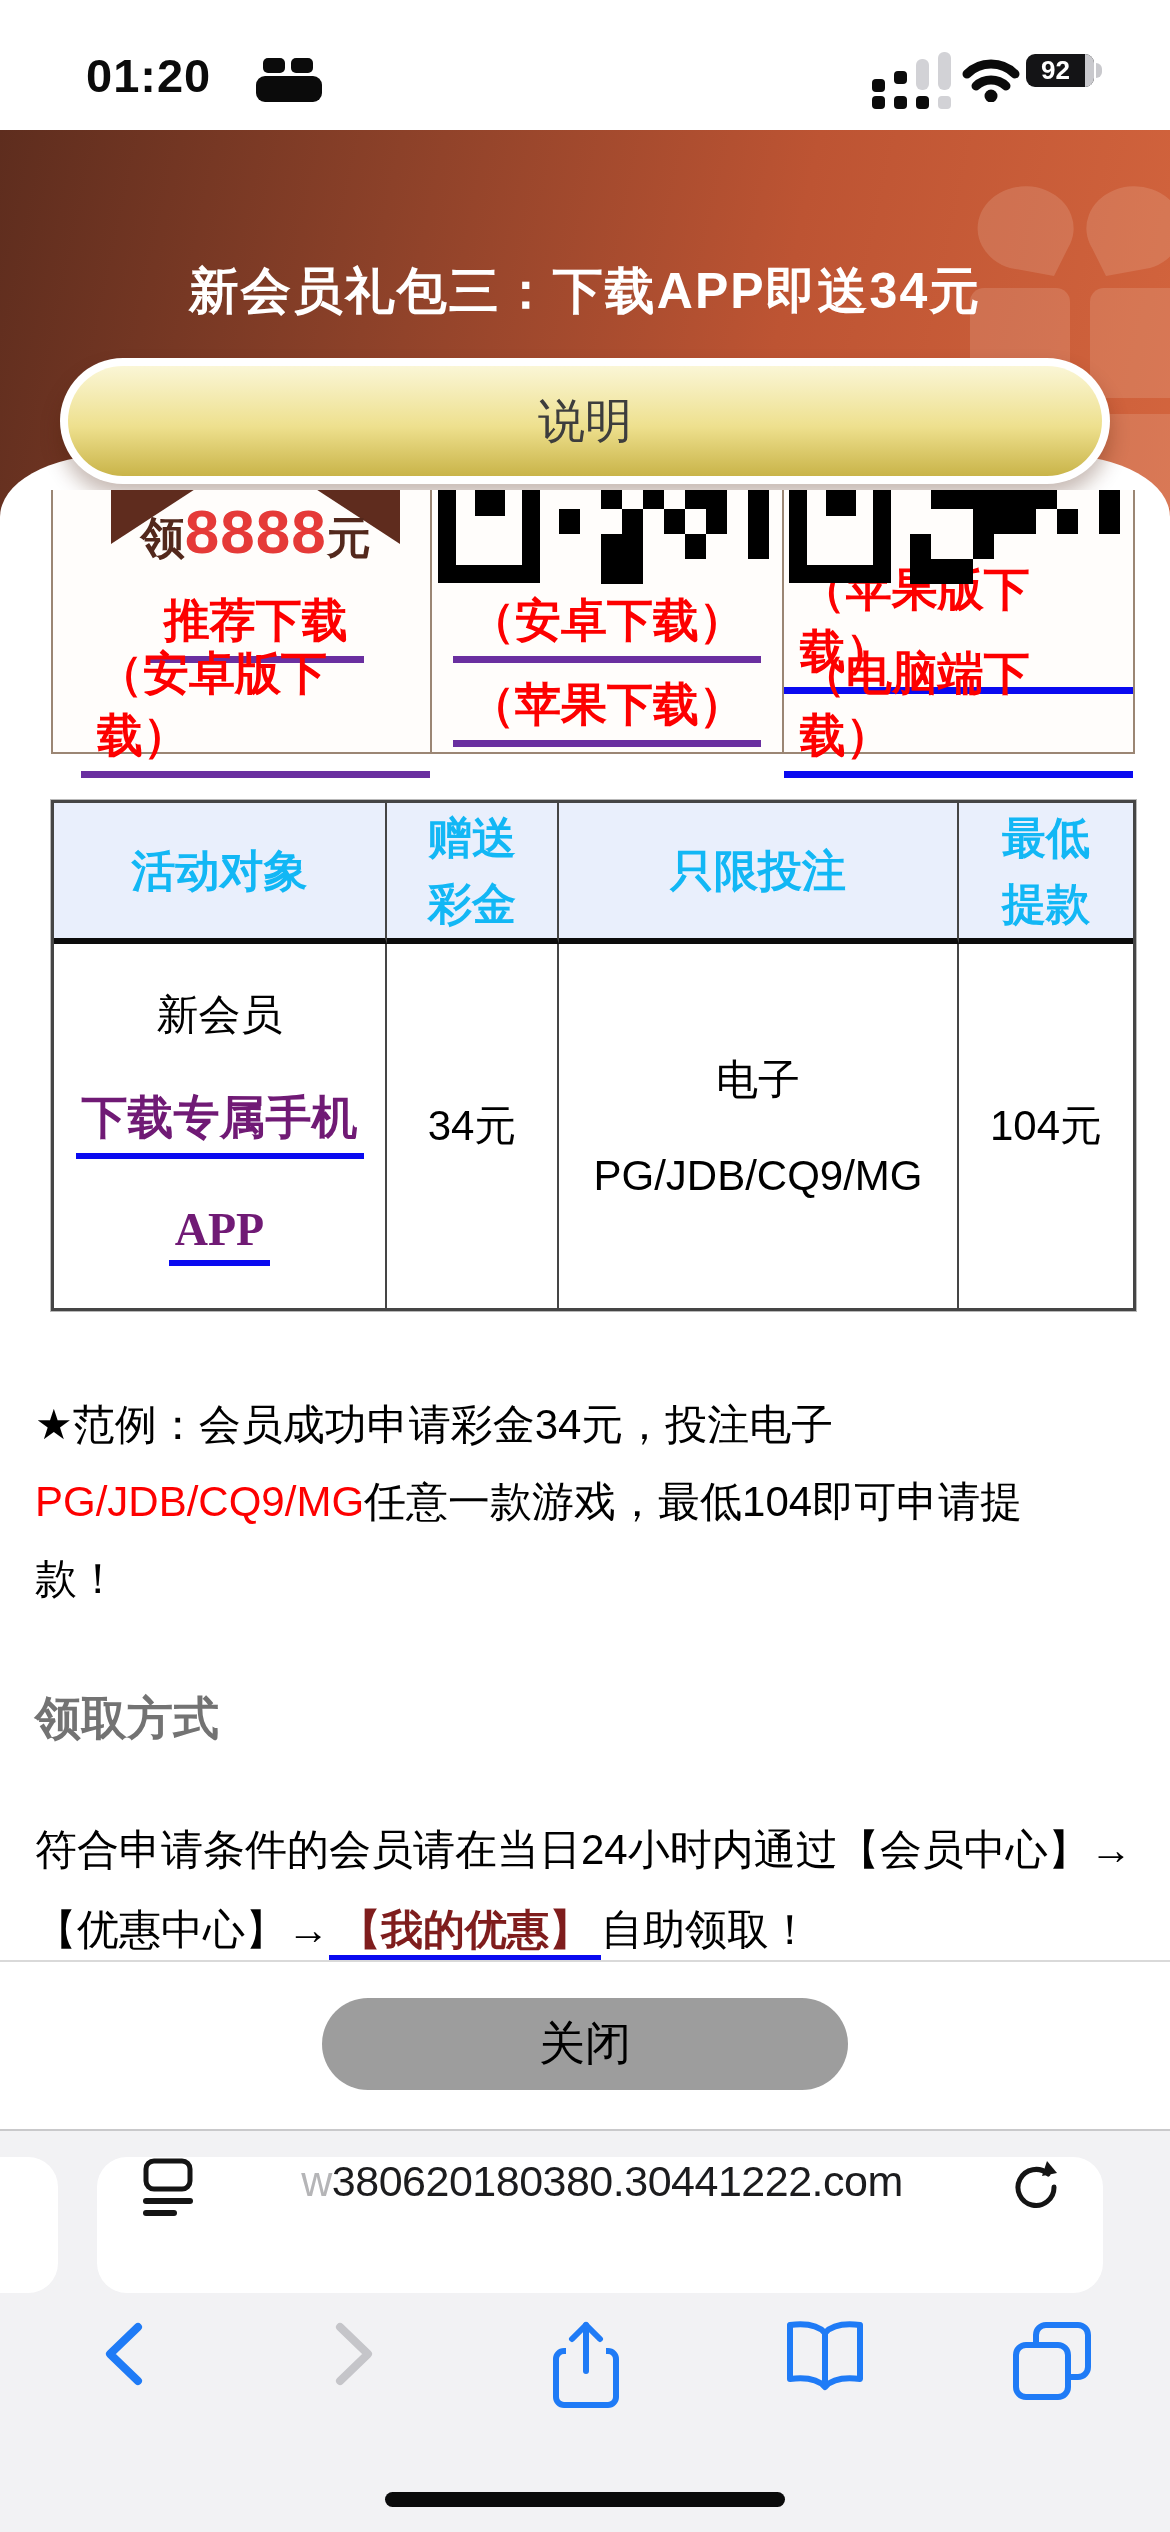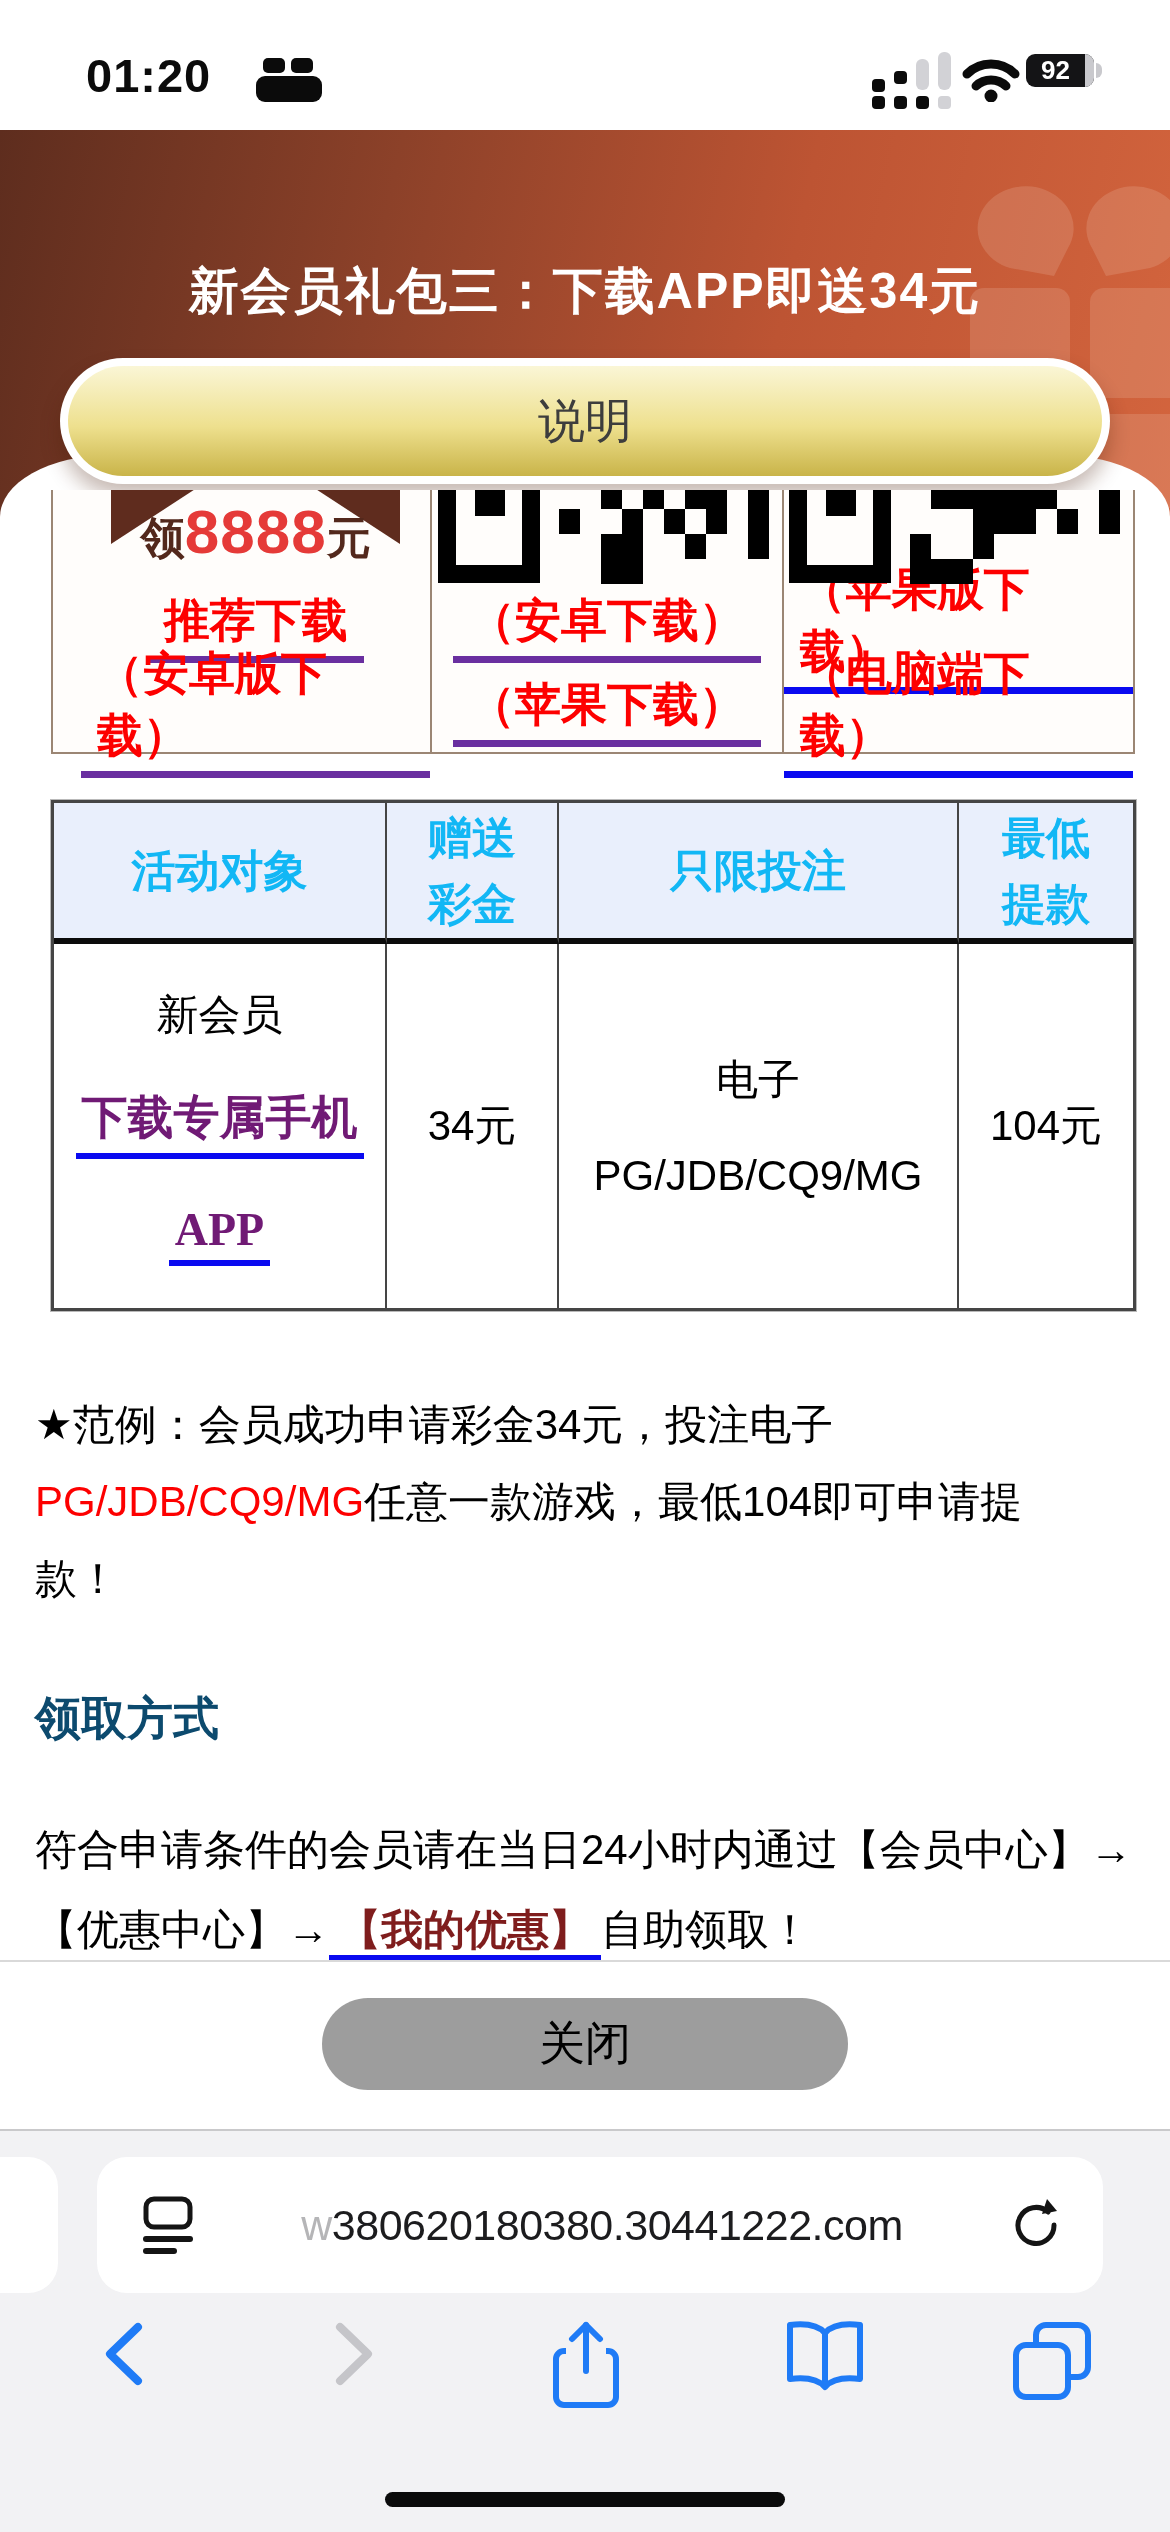--- a/index.html
+++ b/index.html
@@ -64,33 +64,33 @@
   .th{background:#e9effc;border-bottom:6px solid #0b0b0b;color:#12b7f5;font-weight:700;font-size:44px;line-height:66px;
       padding:0 28px;box-sizing:border-box;}
   .td{font-size:42px;color:#000;}
   .cell .gap{height:44px;}
   .red-link{color:#701a75;font-weight:700;font-size:46px;border-bottom:6px solid #0a0af0;padding:0 6px 4px;cursor:pointer;}
   .serif{font-family:"Liberation Serif","DejaVu Serif",serif;}
 
   
   .example{position:absolute;left:35px;top:1386px;width:1010px;font-size:42px;line-height:77px;color:#000;}
   .hl-red{color:#fd0000;}
-  .claim-h{position:absolute;left:35px;top:1688px;font-size:46px;font-weight:700;color:#0c4a6e;text-align:right;}
+  .claim-h{position:absolute;left:35px;top:1688px;font-size:46px;font-weight:700;color:#737373;text-align:right;}
   .claim-p{position:absolute;left:35px;top:1810px;width:1110px;font-size:42px;line-height:80px;color:#000;}
   .claim-link{color:#7f1d1d;font-weight:700;border-bottom:7px solid #0a0af0;padding:0 10px 2px;cursor:pointer;}
 
   .sheet-divider{position:absolute;left:0;top:1960px;width:1170px;height:2px;background:#d9d9d9;}
   .close-btn{position:absolute;left:322px;top:1998px;width:526px;height:92px;border-radius:46px;background:#9d9d9d;
              display:flex;align-items:center;justify-content:center;color:#000000;font-size:46px;cursor:pointer;}
 
   
   .chrome{position:absolute;left:0;top:2129px;width:1170px;height:403px;background:#f2f2f4;border-top:2px solid #c9c9cb;box-sizing:border-box;}
   .tab-sliver{position:absolute;left:-30px;top:26px;width:88px;height:136px;background:#fff;border-radius:30px;}
   .urlbar{position:absolute;left:97px;top:26px;width:1006px;height:136px;background:#fff;border-radius:30px;
-          display:flex;align-items:center;}
+          display:flex;align-items:flex-start;}
   .reader{margin-left:44px;flex:none;cursor:pointer;}
   .url{flex:1;text-align:center;font-size:43px;color:#1c1c1e;letter-spacing:-0.5px;white-space:nowrap;overflow:hidden;}
   .url .fade{color:#b5b5b7;}
   .reload{margin-right:38px;flex:none;cursor:pointer;}
   .toolbar-icon{position:absolute;top:190px;cursor:pointer;}
   .home-indicator{position:absolute;left:385px;top:2492px;width:400px;height:15px;border-radius:8px;background:#0b0b0b;}
 </style>
 </head>
 <body>
 

